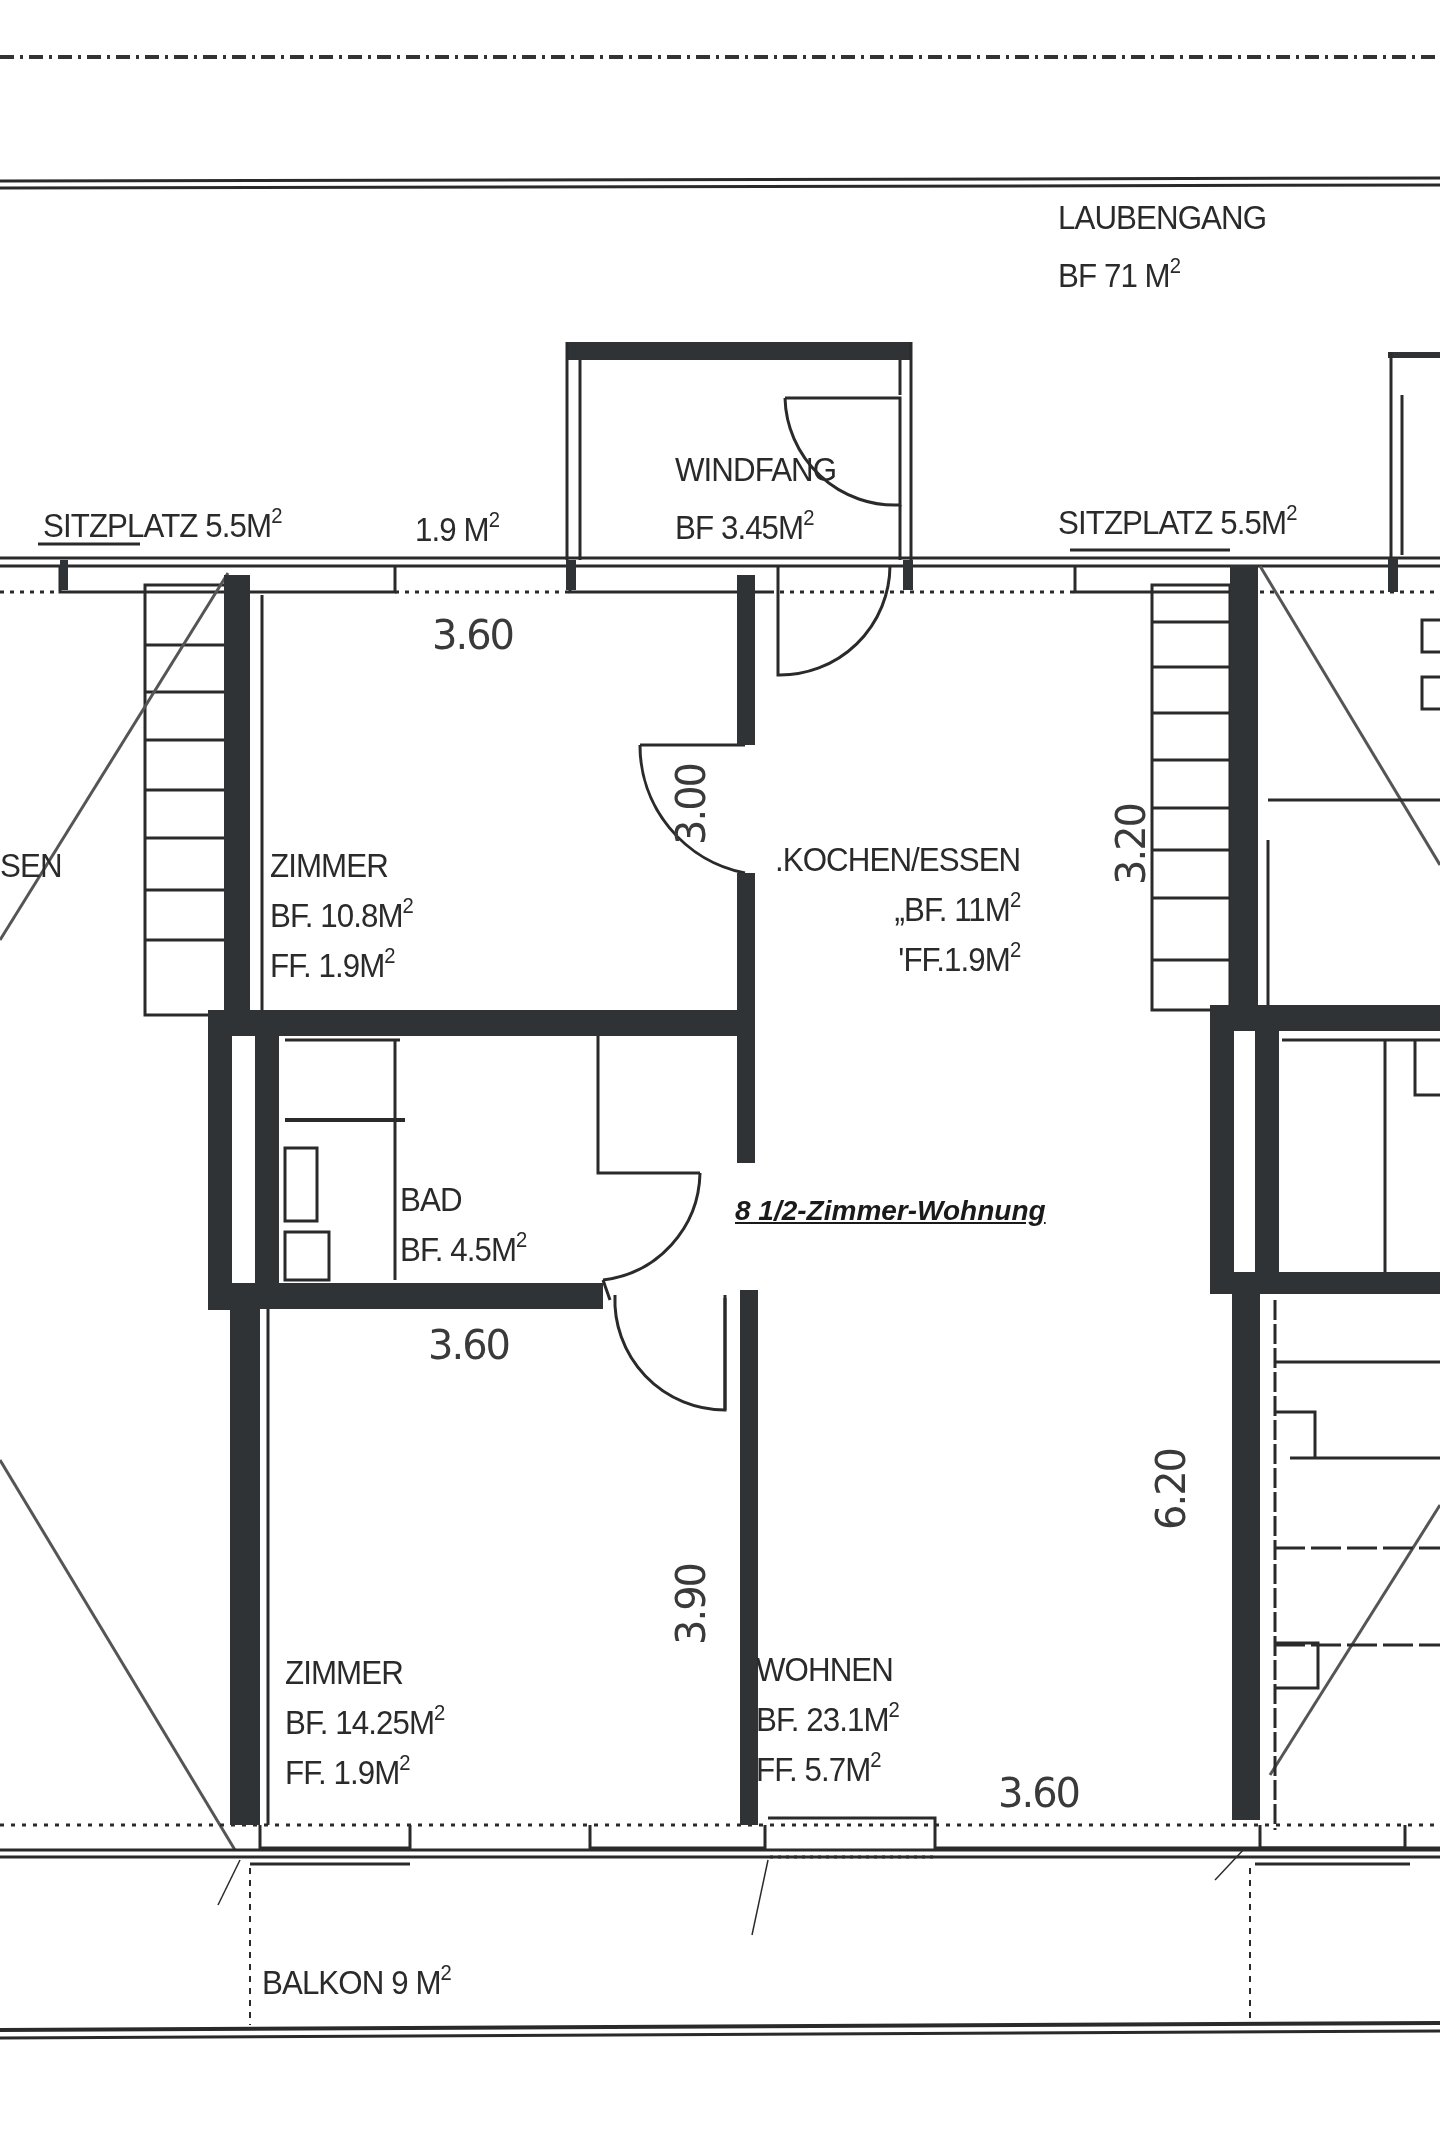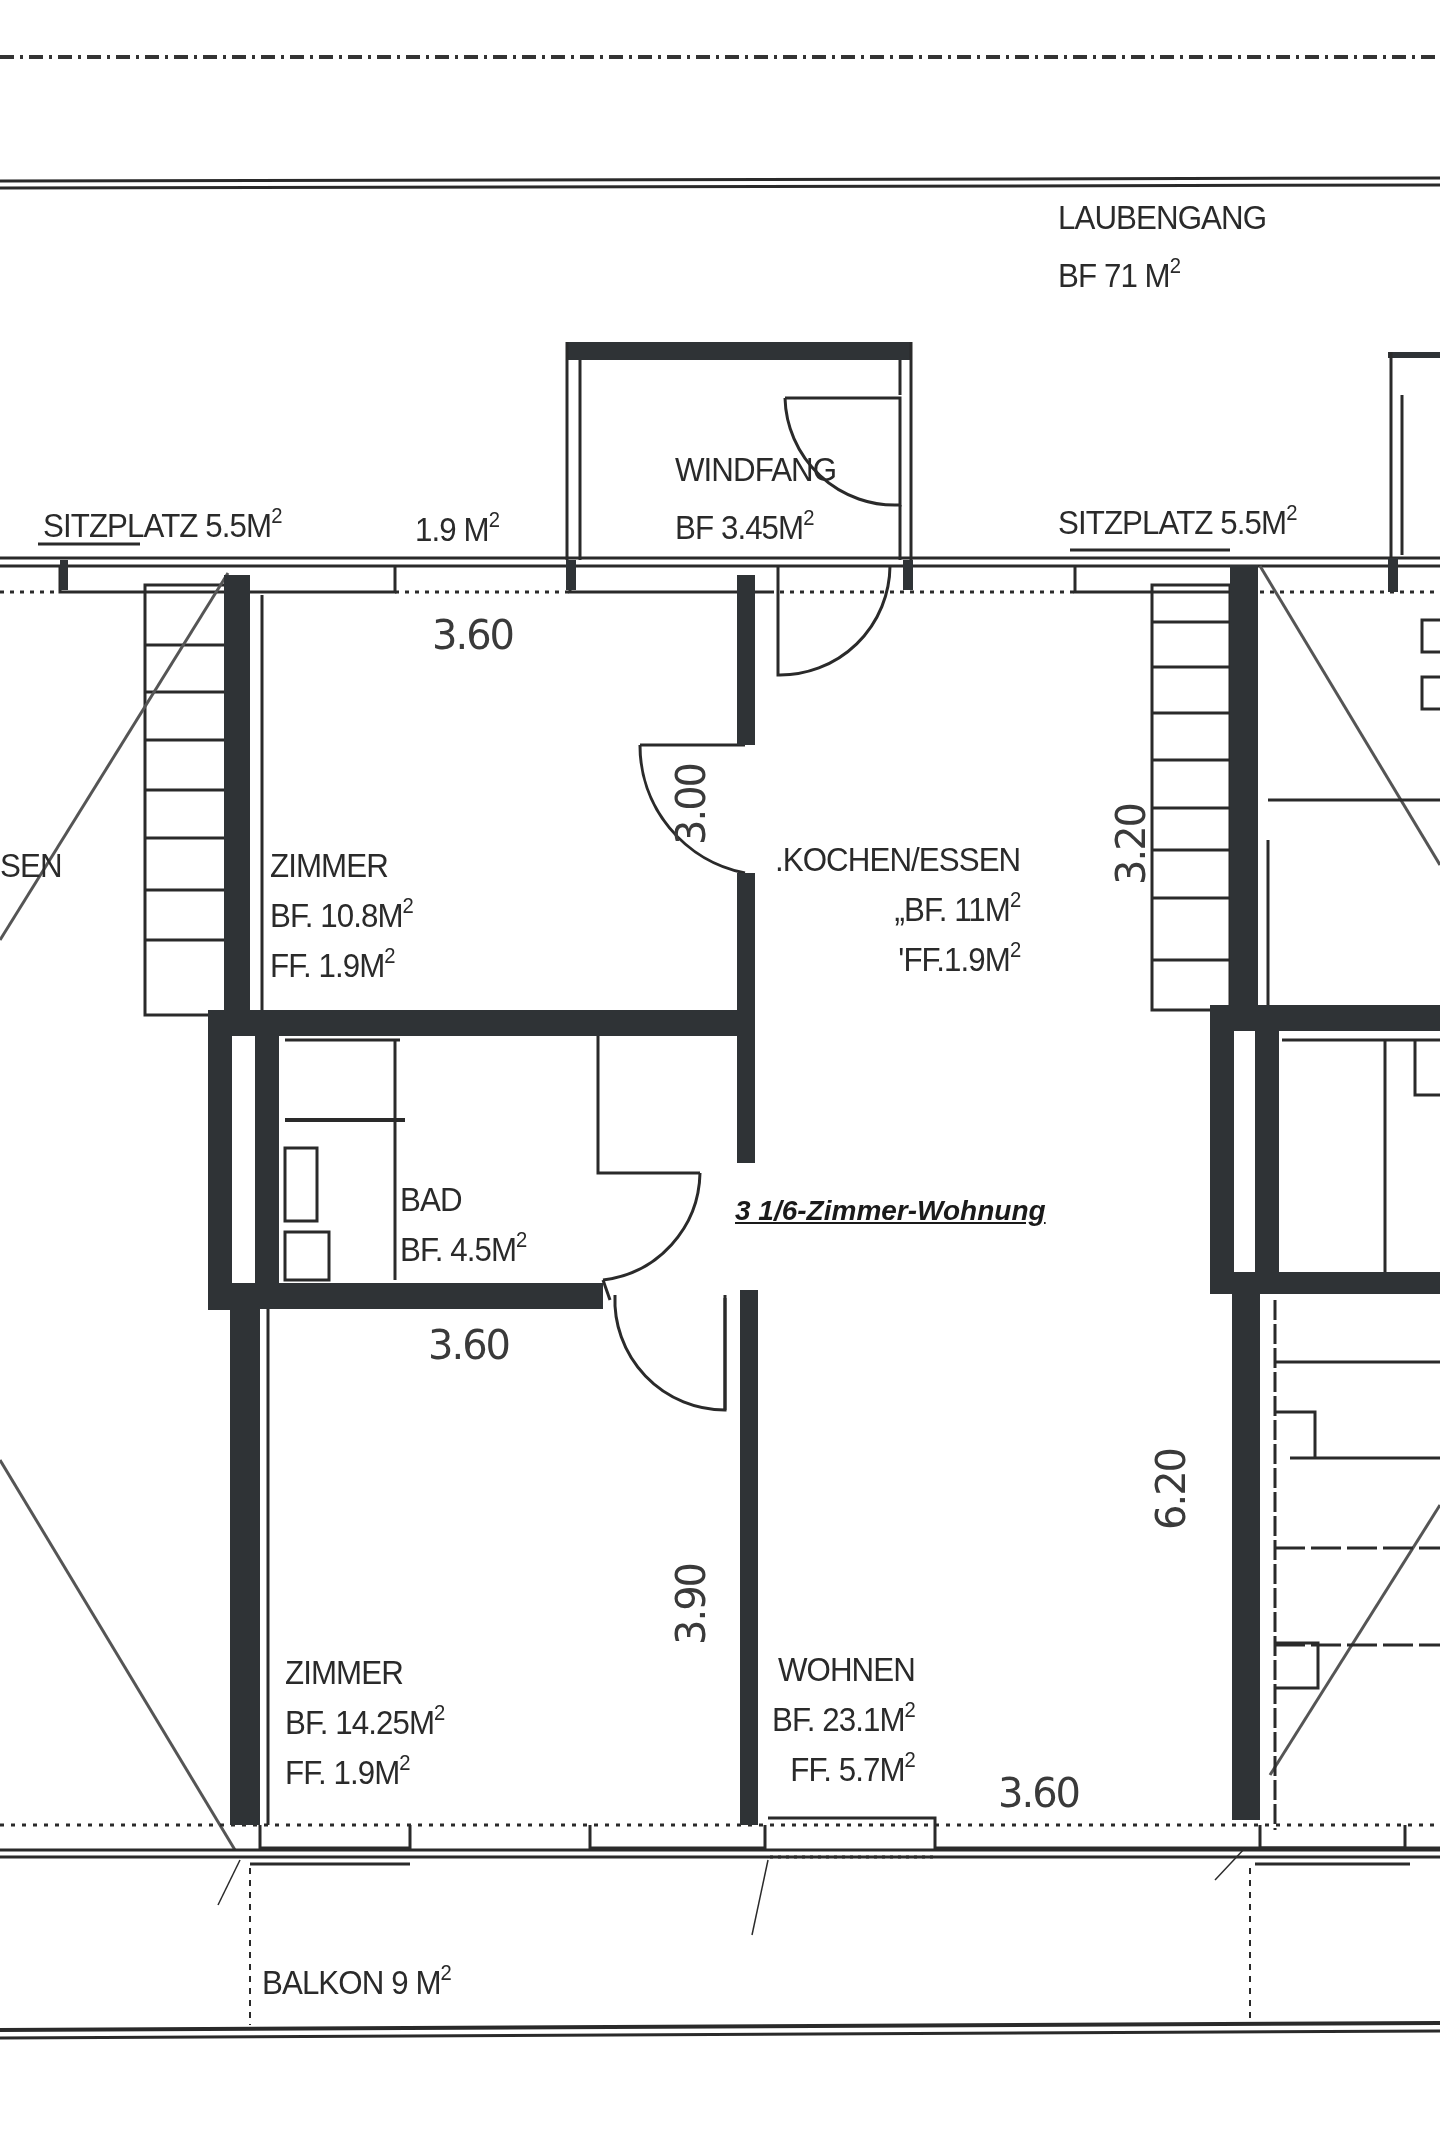--- a/index.html
+++ b/index.html
@@ -214,31 +214,31 @@
   <span class="line">BAD</span>
   <span class="line"><span>BF. 4.5M</span><sup>2</sup></span>
 </div>
 
 <div class="room" style="left:285px; top:1655px;">
   <span class="line">ZIMMER</span>
   <span class="line"><span>BF. 14.25M</span><sup>2</sup></span>
   <span class="line"><span>FF. 1.9M</span><sup>2</sup></span>
 </div>
 
-<div class="room" style="left:772px; top:1652px;text-align:right;">
+<div class="room" style="left:756px; top:1652px;">
   <span class="line">WOHNEN</span>
   <span class="line"><span>BF. 23.1M</span><sup>2</sup></span>
   <span class="line"><span>FF. 5.7M</span><sup>2</sup></span>
 </div>
 
 <div class="lbl" style="left:262px; top:1965px;">
   <span>BALKON 9 M</span><sup>2</sup>
 </div>
 
-<div class="title" style="left:735px; top:1195px;">3 1/6-Zimmer-Wohnung</div>
+<div class="title" style="left:735px; top:1195px;">8 1/2-Zimmer-Wohnung</div>
 
 <div class="hand" style="left:432px; top:612px;">3.60</div>
 <div class="hand" style="left:668px; top:845px; transform: rotate(-90deg); transform-origin: left top;">3.00</div>
 <div class="hand" style="left:1108px; top:885px; transform: rotate(-90deg); transform-origin: left top;">3.20</div>
 <div class="hand" style="left:428px; top:1322px;">3.60</div>
 <div class="hand" style="left:668px; top:1645px; transform: rotate(-90deg); transform-origin: left top;">3.90</div>
 <div class="hand" style="left:1148px; top:1530px; transform: rotate(-90deg); transform-origin: left top;">6.20</div>
 <div class="hand" style="left:998px; top:1770px;">3.60</div>
 
 </body></html>

